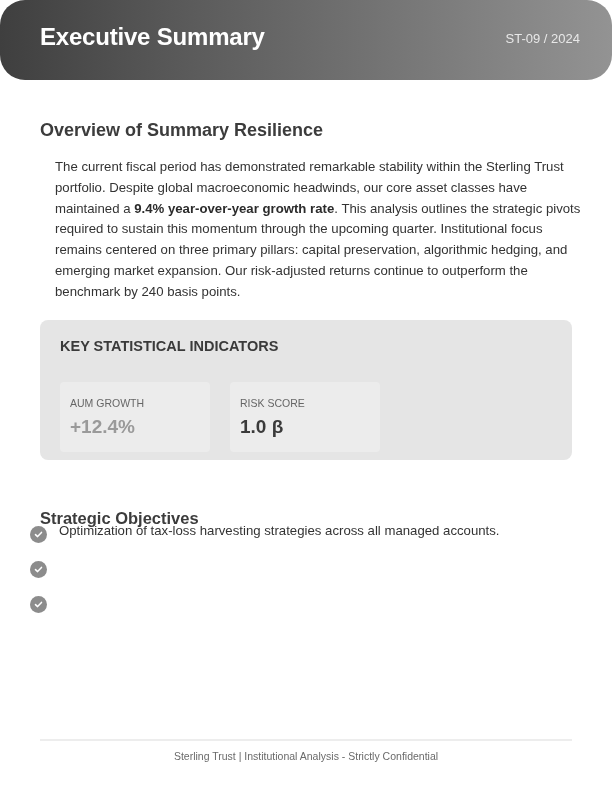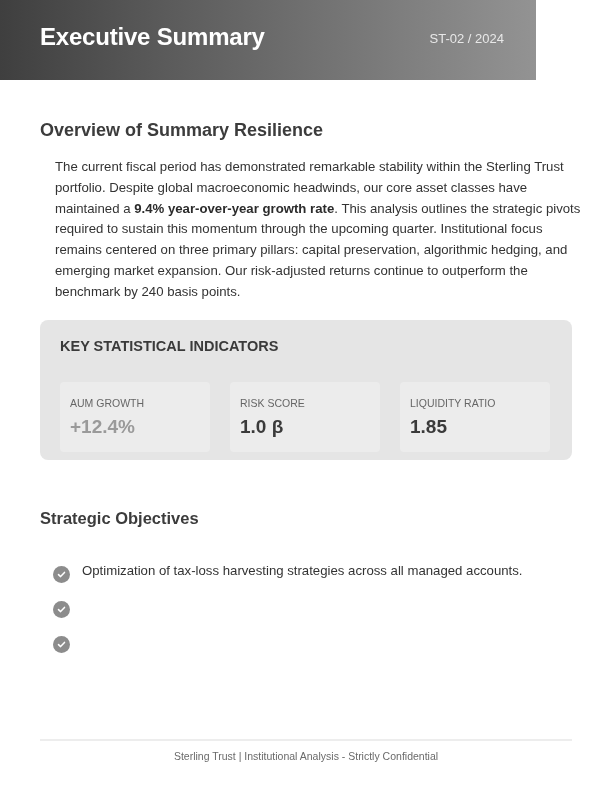--- a/index.html
+++ b/index.html
@@ -1,65 +1,62 @@
 <!DOCTYPE html>
 <html><head>
 <meta charset="utf-8">
 <style>
   * { margin:0; padding:0; box-sizing:border-box; }
   html, body { width:612px; height:792px; background:#ffffff; overflow:hidden; }
   body { font-family: "Liberation Sans", "DejaVu Sans", sans-serif; color:#333333; position:relative; }
   .header {
-    position:absolute; left:0; top:0; width:536px; height:80px;
+    position:absolute; left:0; top:0; width:612px; height:80px;
     background: linear-gradient(90deg, #3f3f3f 0%, #5a5a5a 30%, #7a7a7a 70%, #939393 100%);
+    border-radius: 25px;
   }
   .header-title { position:absolute; left:40px; top:23px; font-size:24px; font-weight:bold; color:#ffffff; letter-spacing:-0.2px; }
   .header-code { position:absolute; right:32px; top:31px; font-size:13px; color:#e8e8e8; }
   .h2 { position:absolute; left:40px; font-size:18px; font-weight:bold; color:#3c3c3c; }
   .overview-title { top:120px; }
   .intro { position:absolute; left:40px; top:157px; width:532px; font-size:13.2px; line-height:20.8px; color:#333;margin-left:15px; }
   .intro b { font-weight:bold; color:#2b2b2b; }
   .stats { position:absolute; left:40px; top:320px; width:532px; height:140px; background:#e5e5e5; border-radius:8px; }
   .stats-title { position:absolute; left:20px; top:18px; font-size:14.5px; font-weight:bold; color:#3a3a3a; }
   .card { position:absolute; top:62px; width:150px; height:70px; background:#ececec; border-radius:4px; }
   .card-label { position:absolute; left:10px; top:15px; font-size:10.5px; color:#666; }
   .card-value { position:absolute; left:10px; top:34px; font-size:19px; font-weight:bold; color:#3a3a3a; }
   .card-value.muted { color:#9a9a9a; }
   .objectives-title { top:509px; font-size:16.5px; }
-  .obj { position:absolute; left:52px; width:532px; height:22px;margin-top:40px; }
+  .obj { position:absolute; left:29px; width:532px; height:22px; }
   .obj-icon { position:absolute; left:1px; top:3px; width:17px; height:17px; border-radius:50%; background:#8c8c8c; }
   .obj-icon svg { position:absolute; left:4px; top:4px; }
   .obj-text { position:absolute; left:30px; top:0; font-size:13.2px; color:#333; white-space:nowrap; }
   .footer-rule { position:absolute; left:40px; top:739px; width:532px; height:2px; background:#ededed; }
   .footer { position:absolute; left:40px; top:750px; width:532px; text-align:center; font-size:10.5px; color:#6a6a6a; }
 </style>
 </head>
 <body>
 
 <div class="header">
   <div class="header-title">Executive Summary</div>
-  <div class="header-code">ST-02 / 2024</div>
+  <div class="header-code">ST-09 / 2024</div>
 </div>
 
 <div class="h2 overview-title">Overview of Summary Resilience</div>
 <p class="intro"><span>The current fiscal period has demonstrated remarkable stability within the Sterling Trust portfolio. Despite global macroeconomic headwinds, our core asset classes have maintained a </span><b>9.4% year-over-year growth rate</b><span>. This analysis outlines the strategic pivots required to sustain this momentum through the upcoming quarter. Institutional focus remains centered on three primary pillars: capital preservation, algorithmic hedging, and emerging market expansion. Our risk-adjusted returns continue to outperform the benchmark by 240 basis points.</span></p>
 
 <div class="stats">
   <div class="stats-title">KEY STATISTICAL INDICATORS</div>
   <div class="card" style="left:20px;">
     <div class="card-label">AUM GROWTH</div>
     <div class="card-value muted">+12.4%</div>
   </div>
   <div class="card" style="left:190px;">
     <div class="card-label">RISK SCORE</div>
     <div class="card-value">1.0 β</div>
-  </div>
-  <div class="card" style="left:360px;">
-    <div class="card-label">LIQUIDITY RATIO</div>
-    <div class="card-value">1.85</div>
   </div>
 </div>
 
 <div class="h2 objectives-title">Strategic Objectives</div>
 
 <div class="obj" style="top:523px;">
   <span class="obj-icon">
     <svg width="9" height="9" viewBox="0 0 9 9">
         <path d="M1.5 4.6 L3.6 6.6 L7.5 2.4" stroke="#ffffff" stroke-width="1.5" fill="none" stroke-linecap="round" stroke-linejoin="round"></path>
       </svg>

